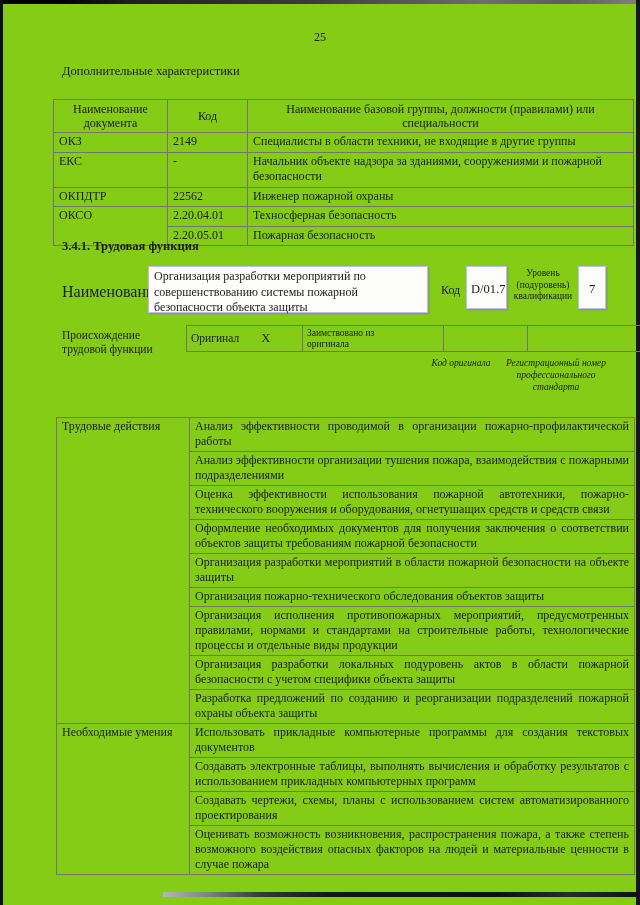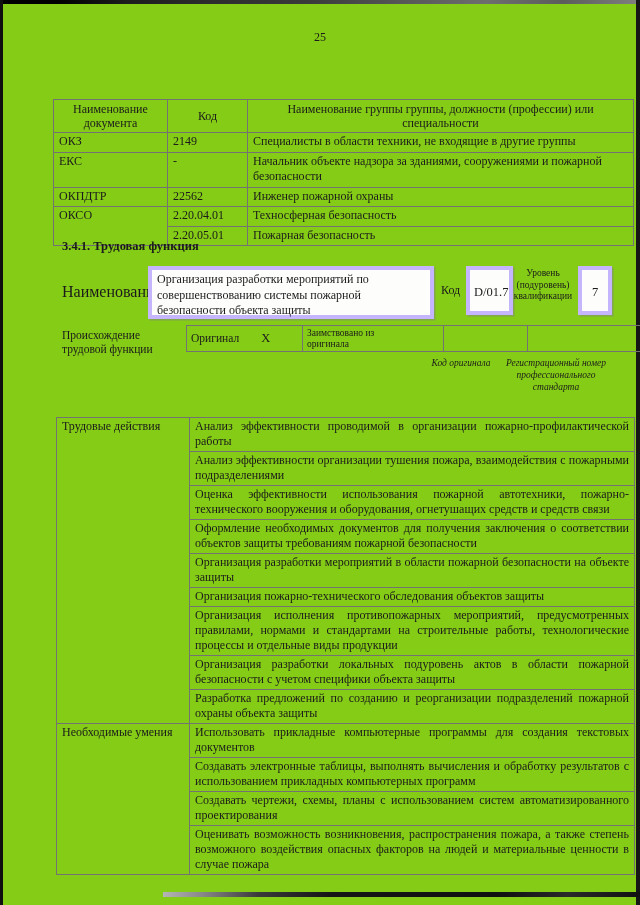--- a/index.html
+++ b/index.html
@@ -24,21 +24,21 @@
   td,th{border:1px solid #737373;font-size:12px;font-weight:normal;vertical-align:top;}
 
   
   .t1{position:absolute;left:53px;top:99px;width:559px;table-layout:fixed;}
   .t1 th{text-align:center;vertical-align:middle;line-height:14px;padding:2px 3px;}
   .t1 td{padding:1px 5px 2px 5px;line-height:15.5px;margin-top:44px;}
   .c-doc{width:107px;} .c-code{width:73px;} .c-name{width:379px;}
 
   
   .fn-label{position:absolute;left:62px;top:283px;font-size:16px;}
-  .fbox{position:absolute;border:4px solid #c4b5fd;box-shadow:1.5px 1.5px 0 rgba(130,130,130,.5);background:#fdfdfc;}
+  .fbox{position:absolute;border:1px solid #c4b5fd;box-shadow:1.5px 1.5px 0 rgba(130,130,130,.5);background:#fdfdfc;}
   .fn-name{left:148px;top:266px;width:268px;height:41px;padding:2px 5px;font-size:12px;line-height:15.5px;}
   .fn-codelabel{position:absolute;left:441px;top:283px;font-size:12px;}
   .fn-code{left:466px;top:266px;width:31px;height:41px;font-size:12.5px;text-align:right;line-height:45px;padding:0 4px;}
   .fn-levellabel{position:absolute;left:508px;top:268px;width:70px;text-align:center;font-size:9.5px;line-height:11.5px;}
   .fn-level{left:578px;top:266px;width:18px;height:41px;font-size:12.5px;text-align:center;line-height:45px;padding:0 4px;}
 
   
   .origin-label{position:absolute;left:62px;top:328px;width:120px;font-size:11.5px;line-height:14px;}
   .t2{position:absolute;left:186px;top:325px;width:426px;table-layout:fixed;height:27px;}
   .t2 td{vertical-align:middle;padding:1px 4px;}
@@ -58,27 +58,28 @@
 </head>
 <body>
 
 <div id="page">
   <div class="scan-top"></div>
   <div class="scan-left"></div>
   <div class="scan-right"></div>
   <div class="scan-bottom"></div>
 
   <div class="pagenum">25</div>
+  <div class="h-plain">Дополнительные характеристики</div>
 
   <table class="t1">
     <tbody>
         <tr>
       <th class="c-doc">Наименование документа</th>
       <th class="c-code">Код</th>
-      <th class="c-name">Наименование группы группы, должности (профессии) или специальности</th>
+      <th class="c-name">Наименование базовой группы, должности (правилами) или специальности</th>
     </tr>
     <tr>
       <td>ОКЗ</td>
       <td>2149</td>
       <td>Специалисты в области техники, не входящие в другие группы</td>
     </tr>
     <tr>
       <td>ЕКС</td>
       <td>-</td>
       <td>Начальник объекте надзора за зданиями, сооружениями и пожарной безопасности</td>

